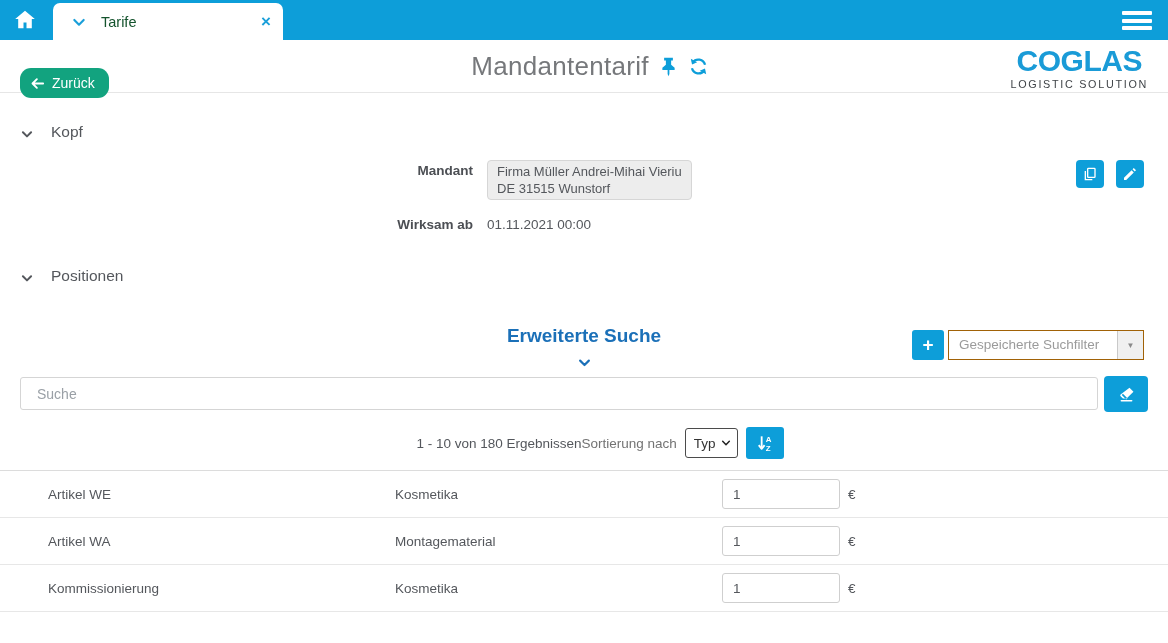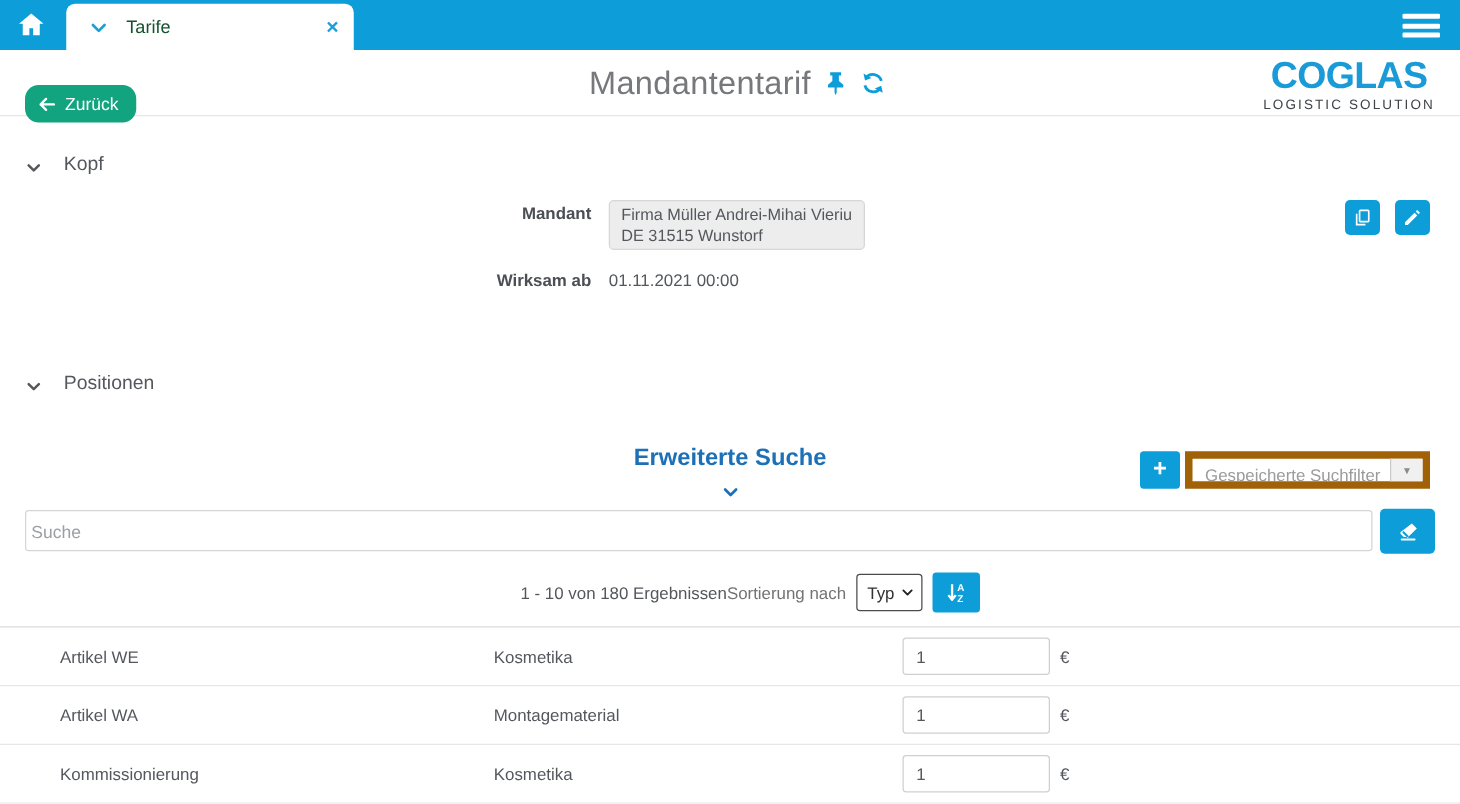--- a/index.html
+++ b/index.html
@@ -45,38 +45,38 @@
   .mandant-box { background:#ededed; border:1px solid #d6d6d6; border-radius:4px;
     padding:2px 9px; font-size:13px; line-height:17px; color:#54575c; }
   .row-wirksam { margin-top:17px; }
   .row-wirksam .form-label { padding-top:0; }
 
   .head-actions { position:absolute; top:67px; right:24px; display:flex; gap:12px; }
   .icon-btn { width:28px; height:28px; background:#0d9ed9; border:none; border-radius:4px;
     display:flex; align-items:center; justify-content:center; cursor:pointer; }
   .icon-btn svg { width:16px; height:16px; }
 
-  .positionen-head { margin-top:66px; }
+  .positionen-head { margin-top:35px; }
 
   
   .adv-band { position:relative; margin-top:40px; height:46px; }
   .adv-center { position:absolute; left:0; right:0; top:0; display:flex; flex-direction:column; align-items:center; }
   .adv-link { font-size:19px; font-weight:bold; color:#1b70b8; cursor:pointer; }
   .adv-chevron { width:15px; height:15px; color:#1b70b8; margin-top:8px; cursor:pointer; }
   .adv-right { position:absolute; right:24px; top:5px; display:flex; gap:4px; }
   .plus-btn { width:32px; height:30px; background:#0d9ed9; color:#fff; border:none; border-radius:3px;
     font-size:19px; font-weight:bold; cursor:pointer; display:flex; align-items:center; justify-content:center; }
-  .saved-dd { width:196px; height:30px; background:#fff; border:6px solid #a16207; display:flex; cursor:pointer; }
+  .saved-dd { width:196px; height:30px; background:#fff; border:1px solid #a16207; display:flex; cursor:pointer; }
   .saved-dd-text { flex:1; font-size:13.5px; color:#9b9b9b; padding:6px 0 0 10px; white-space:nowrap; overflow:hidden; }
   .saved-dd-arrow { width:26px; background:#f0f0f0; border-left:1px solid #c9c9c9;
     display:flex; align-items:center; justify-content:center; font-size:8px; color:#8a8a8a; }
 
   
   .search-row { display:flex; margin:6px 20px 0 20px; gap:6px; }
-  .search-input { flex:1; height:33px; border:1px solid #d5d5d5; border-radius:3px; padding:0 4px;
+  .search-input { flex:1; height:33px; border:1px solid #d5d5d5; border-radius:3px; padding:0 16px;
     font-size:14px; color:#54575c; font-family:inherit; outline:none; }
   .search-input::placeholder { color:#9aa0a6; }
   .eraser-btn { width:44px; height:36px; margin-top:-1px; background:#0d9ed9; border:none; border-radius:4px;
     display:flex; align-items:center; justify-content:center; cursor:pointer; }
   .eraser-btn svg { width:19px; height:19px; }
 
   
   .results-row { margin-top:14px; padding:0 38px 0 48px; display:flex; align-items:center; justify-content:center; height:34px;margin-left:22px; }
   .results-info { font-size:13.5px; color:#54575c; }
   .sort-wrap { display:flex; align-items:center; gap:8px; }

